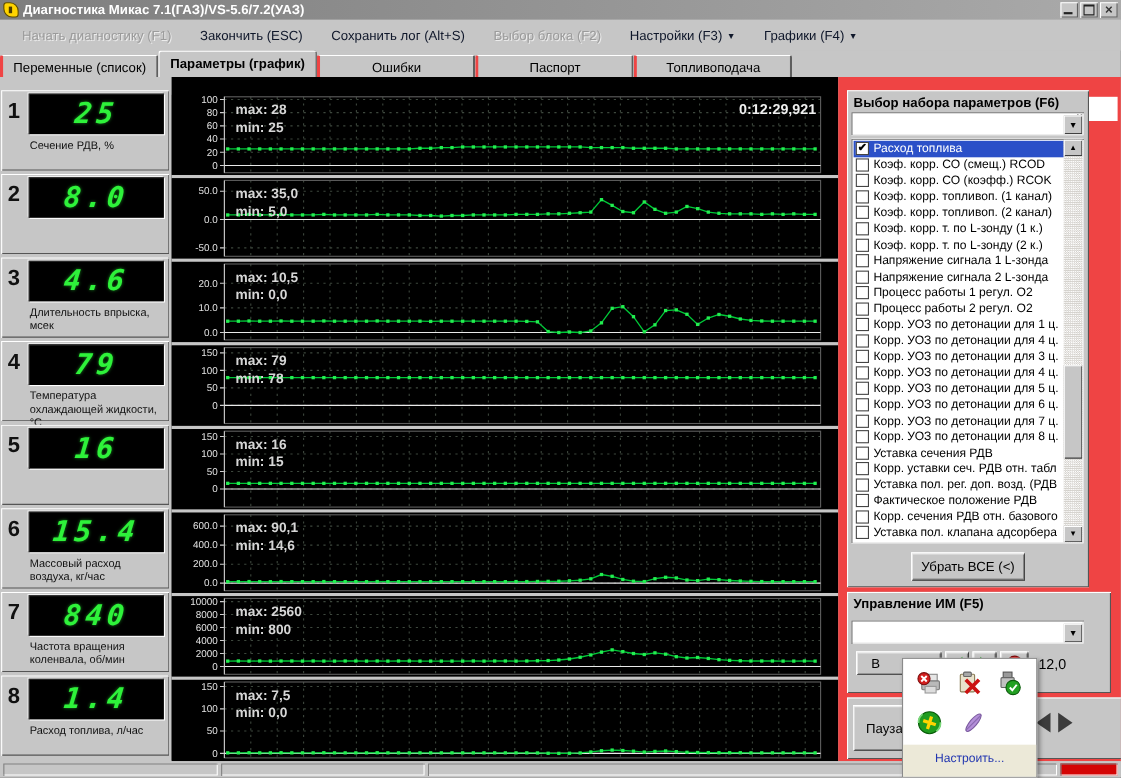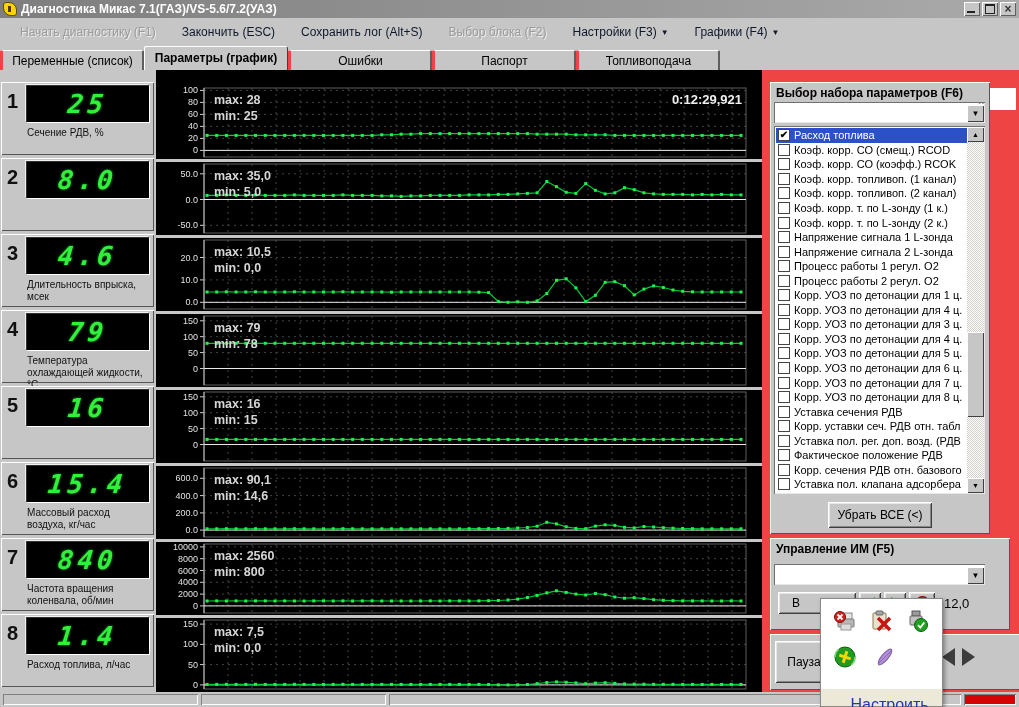--- a/index.html
+++ b/index.html
@@ -84,22 +84,22 @@
   .black-arrow.right{border-left:13px solid #3c3c3c;}
   
   .statusbar{position:absolute;left:0;top:692px;width:1019px;height:15px;background:#c6c6c6;
      display:flex;gap:3px;padding:2px 3px;box-sizing:border-box;}
   .status-seg{box-shadow:inset 1px 1px 0 #808080,inset -1px -1px 0 #ffffff;height:11px;}
   
   .tray-popup{position:absolute;left:820px;top:598px;width:123px;height:109px;background:#ffffff;
      border:1px solid #8a8a8a;box-shadow:2px 2px 4px rgba(0,0,0,.35);z-index:50;box-sizing:border-box;}
   .tray-icons{position:absolute;left:0;top:0;right:0;height:80px;}
   .tray-icon{position:absolute;width:24px;height:24px;}
-  .tray-footer{position:absolute;left:0;right:0;bottom:0;height:17px;background:#ece9d8;
-     text-align:right;font-size:16px;color:#2236b0;padding-top:7px;box-sizing:border-box;}
+  .tray-footer{position:absolute;left:0;right:0;bottom:0;height:29px;background:#ece9d8;
+     text-align:center;font-size:11px;color:#2236b0;padding-top:7px;box-sizing:border-box;}
   .blank-area{position:absolute;background:#ffffff;}
 </style>
 </head>
 <body>
 
 <div class="titlebar">
   <span class="app-icon"></span>
   <span class="title-text">Диагностика Микас 7.1(ГАЗ)/VS-5.6/7.2(УАЗ)</span>
   <span class="winbtn raised-thin">
       <span class="glyph-min"></span>

